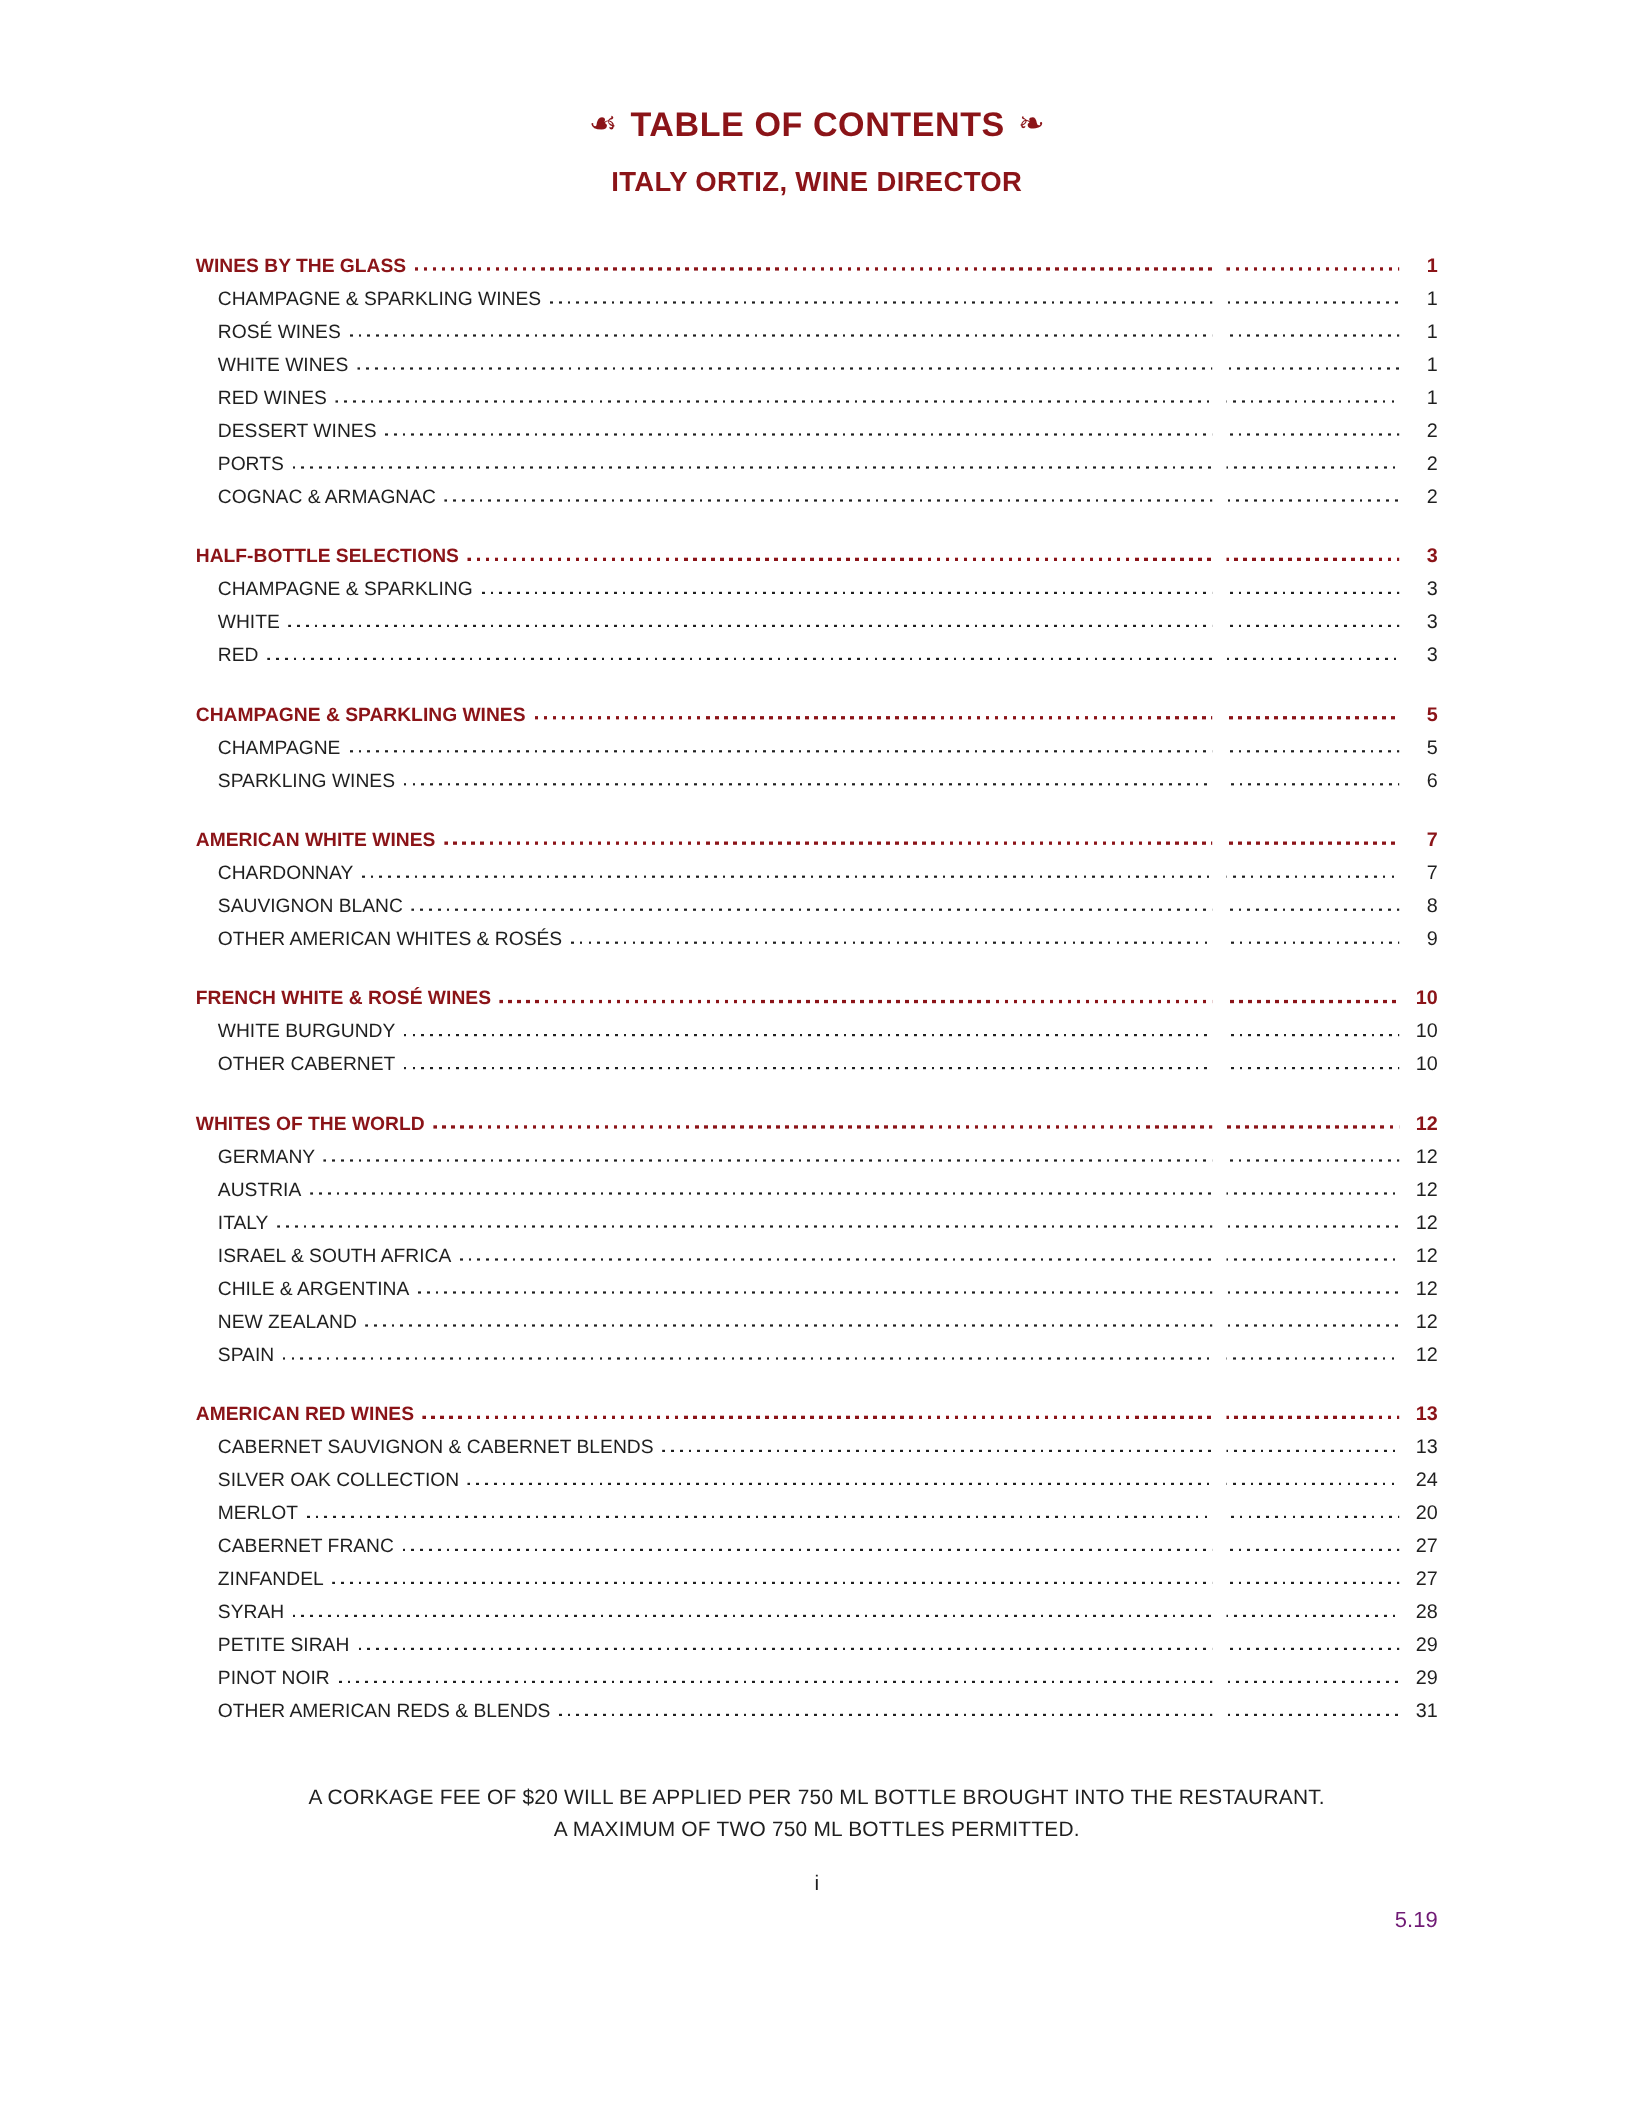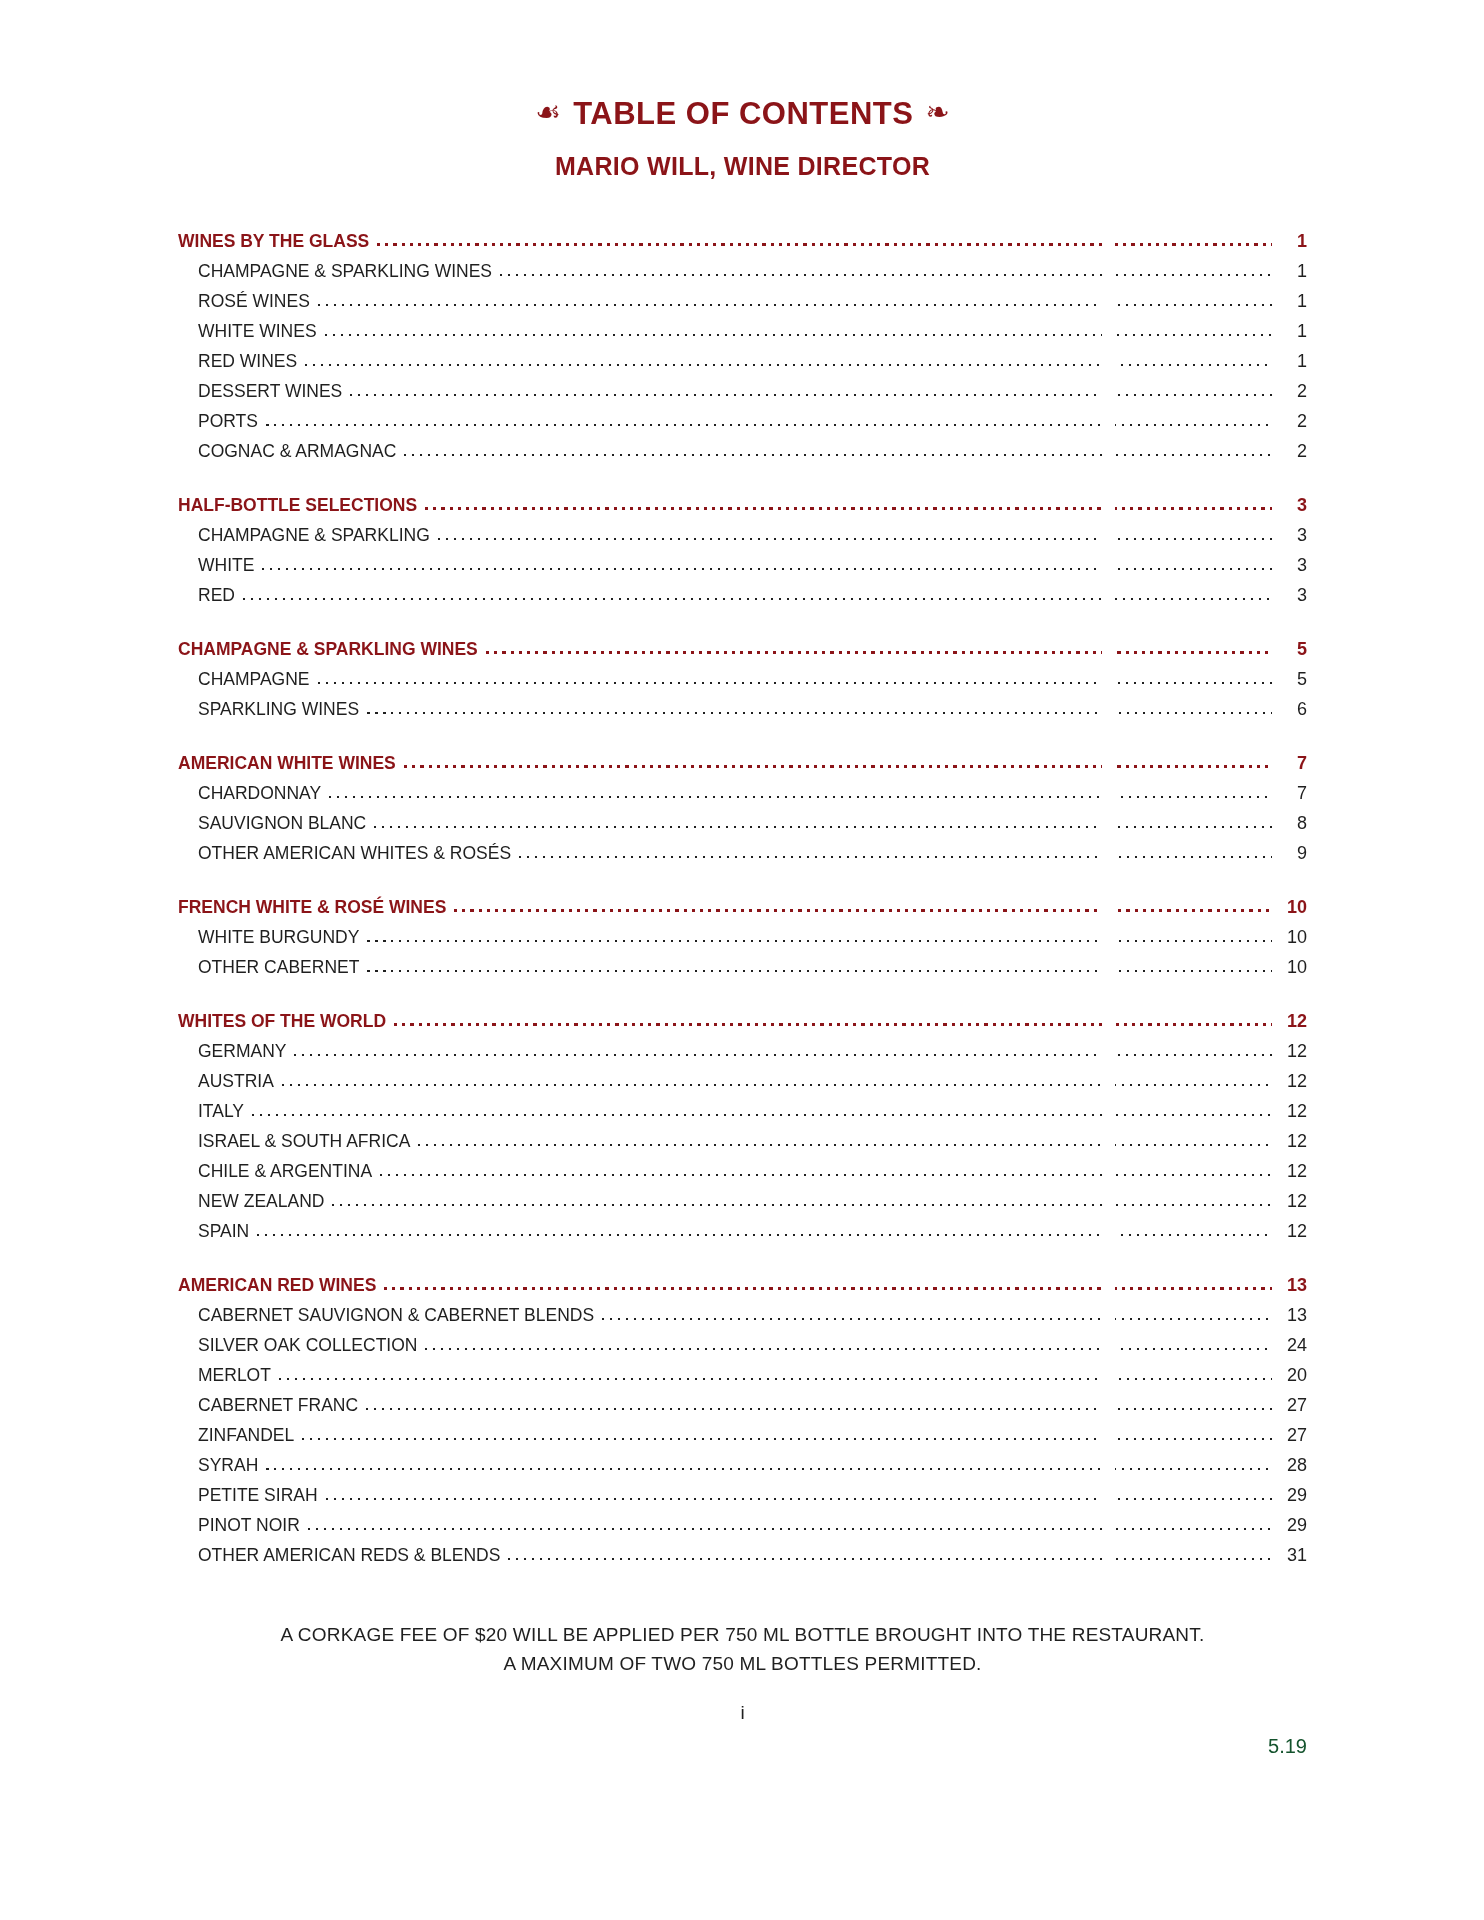--- a/index.html
+++ b/index.html
@@ -52,33 +52,33 @@
   }
   
   .footer-note{
     margin-top:53px;text-align:center;
     font-size:19px;line-height:29px;color:#1f1f1f;letter-spacing:.2px;
   }
   .page-roman{
     margin-top:22px;text-align:center;font-size:19px;line-height:26px;color:#1f1f1f;
   }
   .revision{
-    margin-top:8px;text-align:right;font-size:20px;line-height:24px;color:#14532d;
+    margin-top:8px;text-align:right;font-size:20px;line-height:24px;color:#701a75;
   }
 </style>
 </head>
 <body style="background: rgb(255, 255, 255);">
 
 <div class="content">
 
   <div class="title-row">
     <span class="orn">☙</span><span>TABLE OF CONTENTS</span><span class="orn">❧</span>
   </div>
 
-  <div class="subtitle">MARIO WILL, WINE DIRECTOR</div>
+  <div class="subtitle">ITALY ORTIZ, WINE DIRECTOR</div>
 
   <div class="toc" id="toc">
 
   <div class="toc-section">
         <div class="row hdr">
           <span class="label">WINES BY THE GLASS</span>
           <span class="leader"></span>
           <span class="num">1</span>
         </div>
         <div class="row entry">

